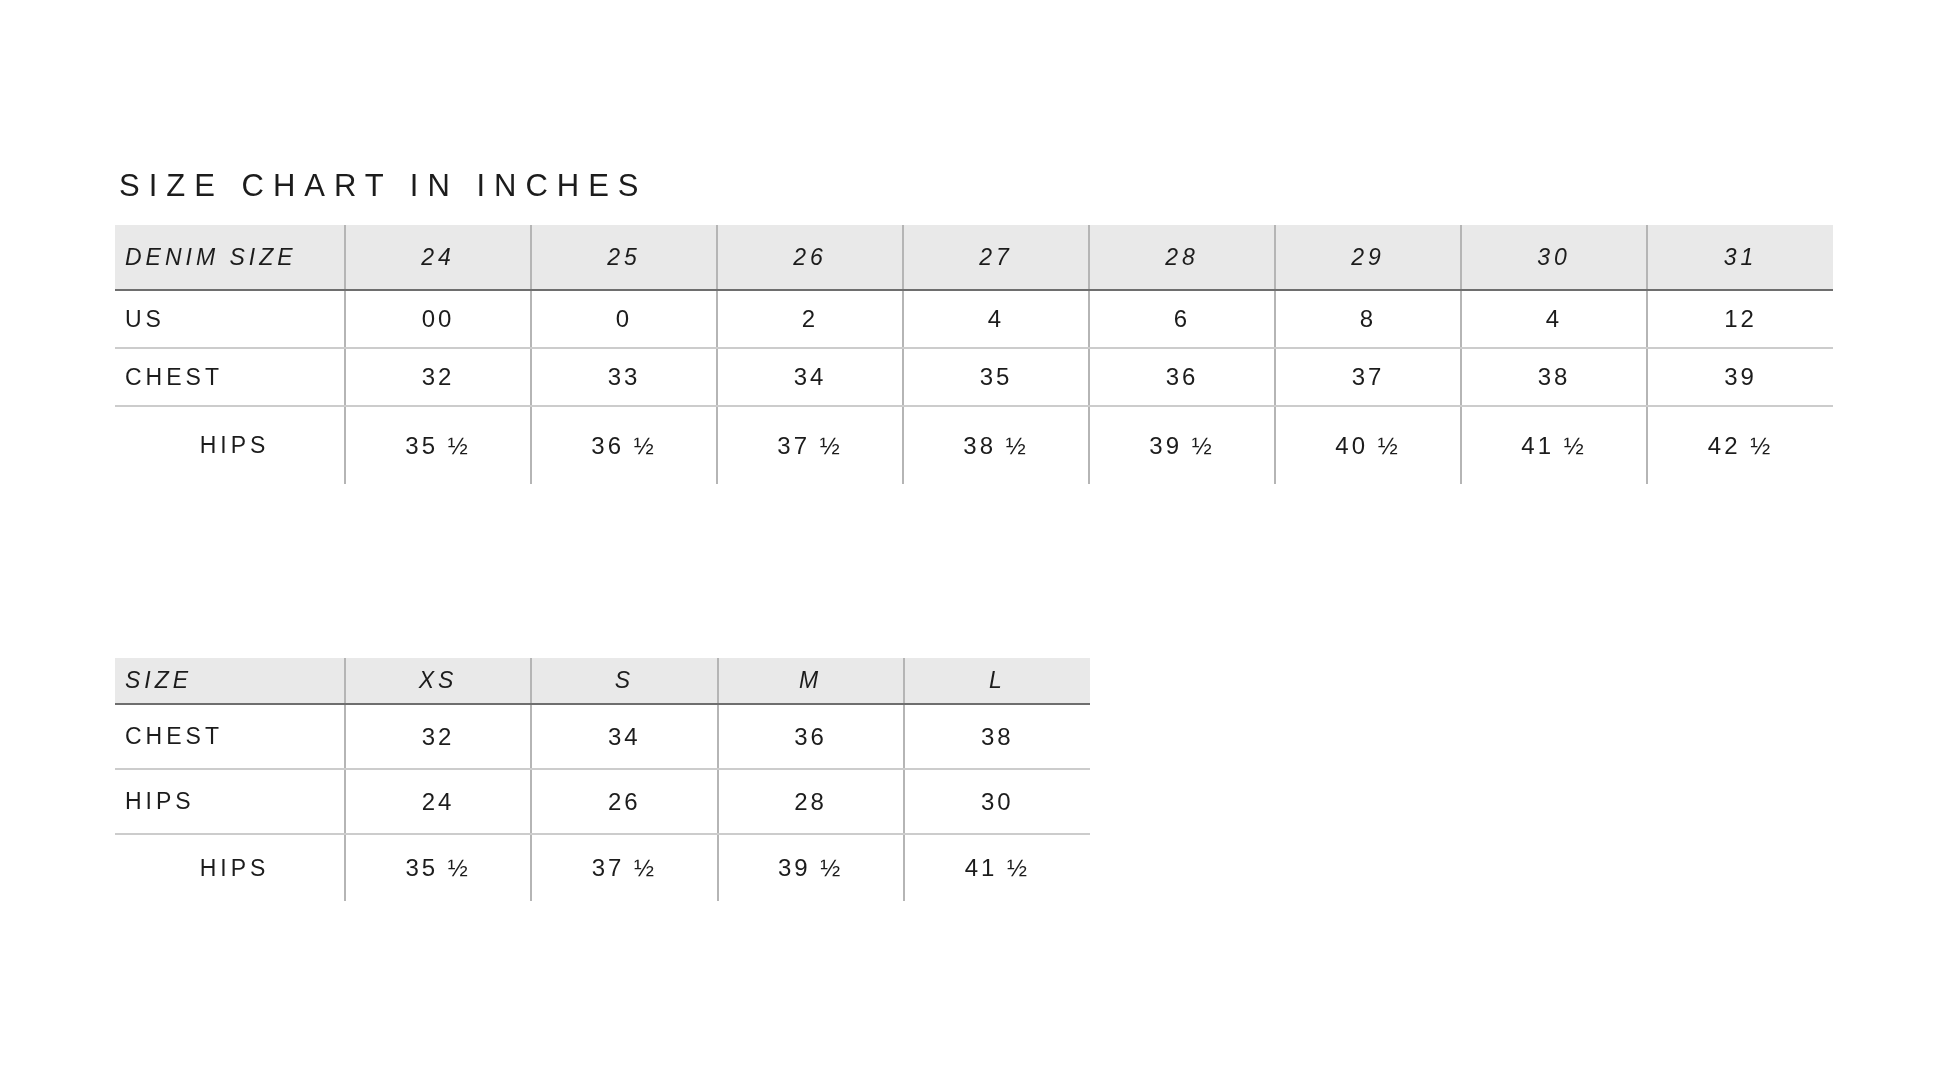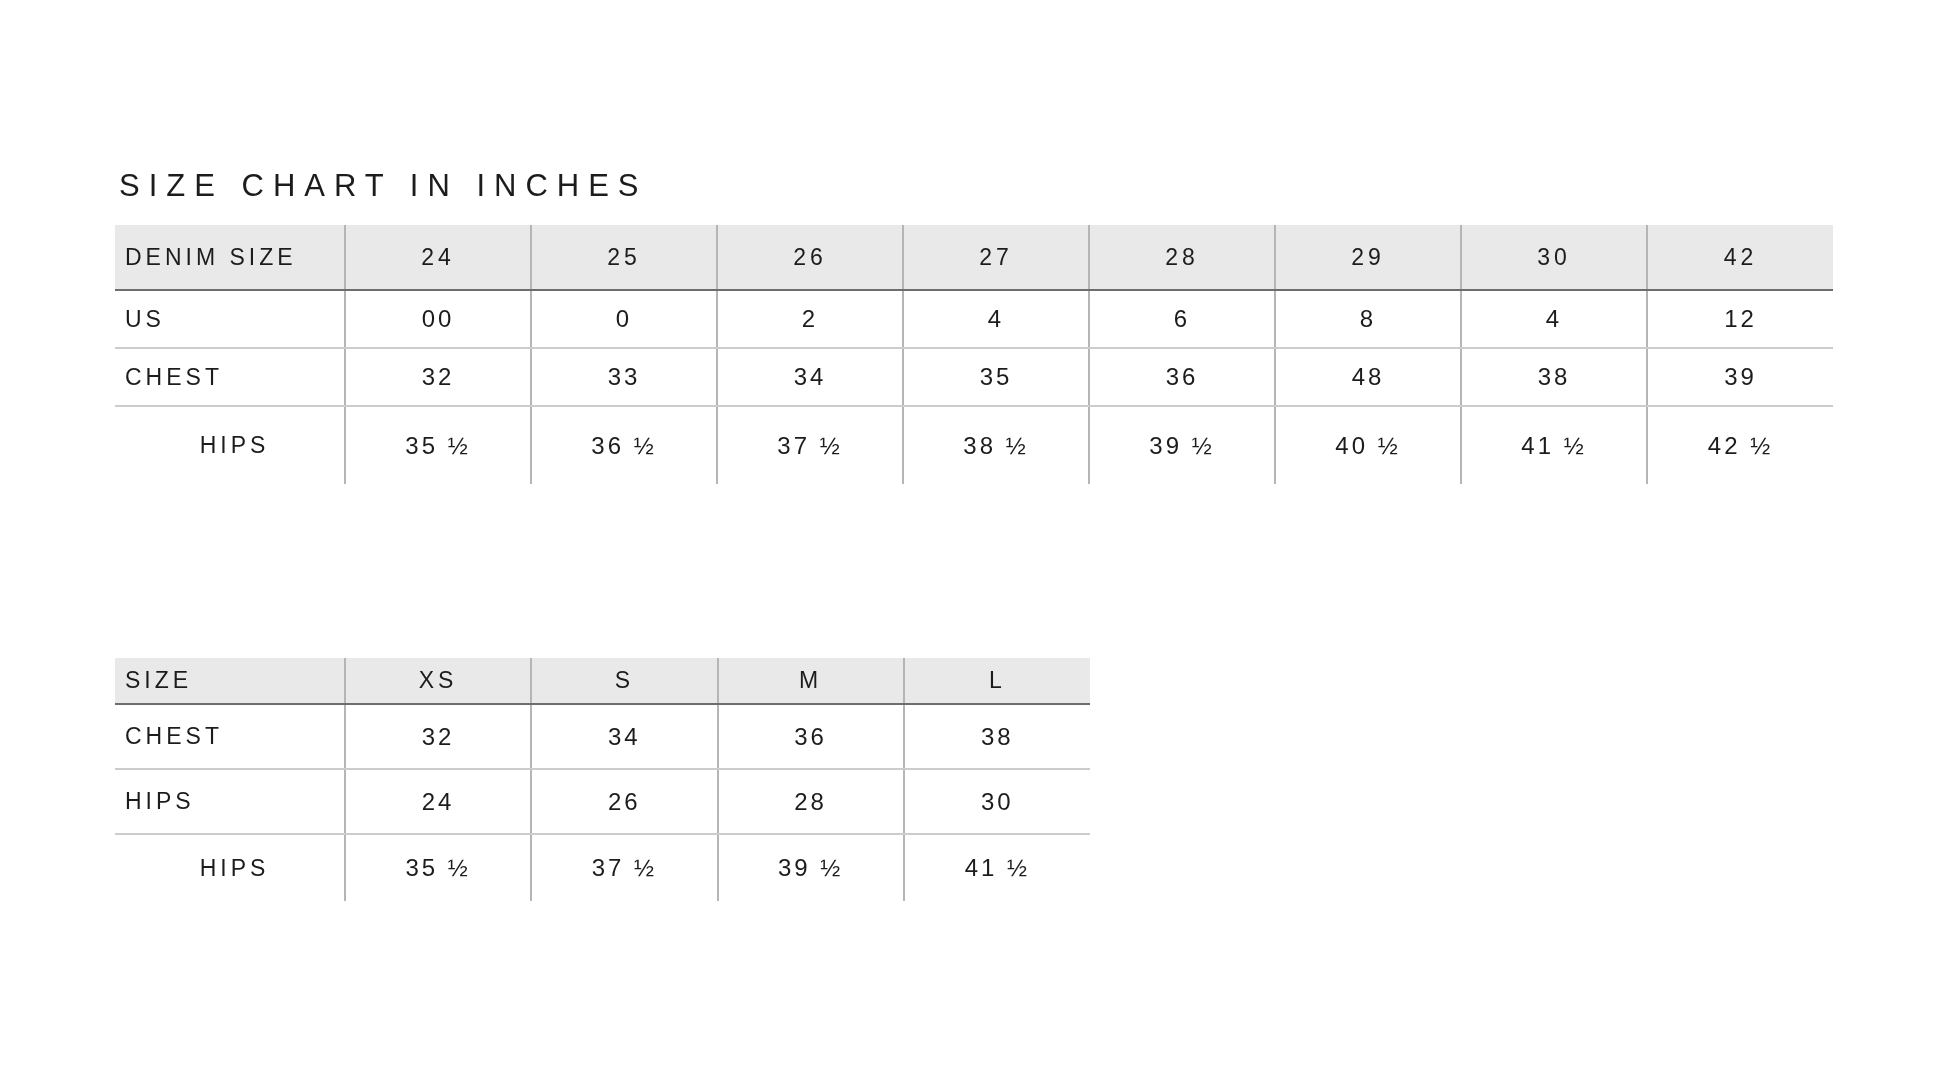--- a/index.html
+++ b/index.html
@@ -49,20 +49,21 @@
     text-align: left;
     padding-left: 10px;
     border-left: none;
   }
   .size-table thead th {
     background: var(--header-bg, #e9e9e9);
     height: 65px;
     font-size: 23px;
     letter-spacing: 4px;
     border-bottom: 2px solid var(--header-border, #6e6e6e);
+    font-style: italic;
   }
   .size-table tbody td {
     height: 58px;
     font-size: 24px;
     letter-spacing: 3px;
     border-bottom: 2px solid var(--row-border, #cccccc);
   }
   .size-table tbody td.label-col { font-size: 23px; letter-spacing: 4px; }
   .size-table tbody tr:last-child td { border-bottom: none; height: 78px; text-align: center; }
 
@@ -80,21 +81,21 @@
       <thead>
         <tr>
           <th class="label-col">DENIM SIZE</th>
           <th>24</th>
           <th>25</th>
           <th>26</th>
           <th>27</th>
           <th>28</th>
           <th>29</th>
           <th>30</th>
-          <th>42</th>
+          <th>31</th>
         </tr>
       </thead>
       <tbody>
         <tr>
           <td class="label-col">US</td>
           <td>00</td>
           <td>0</td>
           <td>2</td>
           <td>4</td>
           <td>6</td>
@@ -102,21 +103,21 @@
           <td>4</td>
           <td>12</td>
         </tr>
         <tr>
           <td class="label-col">CHEST</td>
           <td>32</td>
           <td>33</td>
           <td>34</td>
           <td>35</td>
           <td>36</td>
-          <td>48</td>
+          <td>37</td>
           <td>38</td>
           <td>39</td>
         </tr>
         <tr>
           <td class="label-col">HIPS</td>
           <td>35 ½</td>
           <td>36 ½</td>
           <td>37 ½</td>
           <td>38 ½</td>
           <td>39 ½</td>

